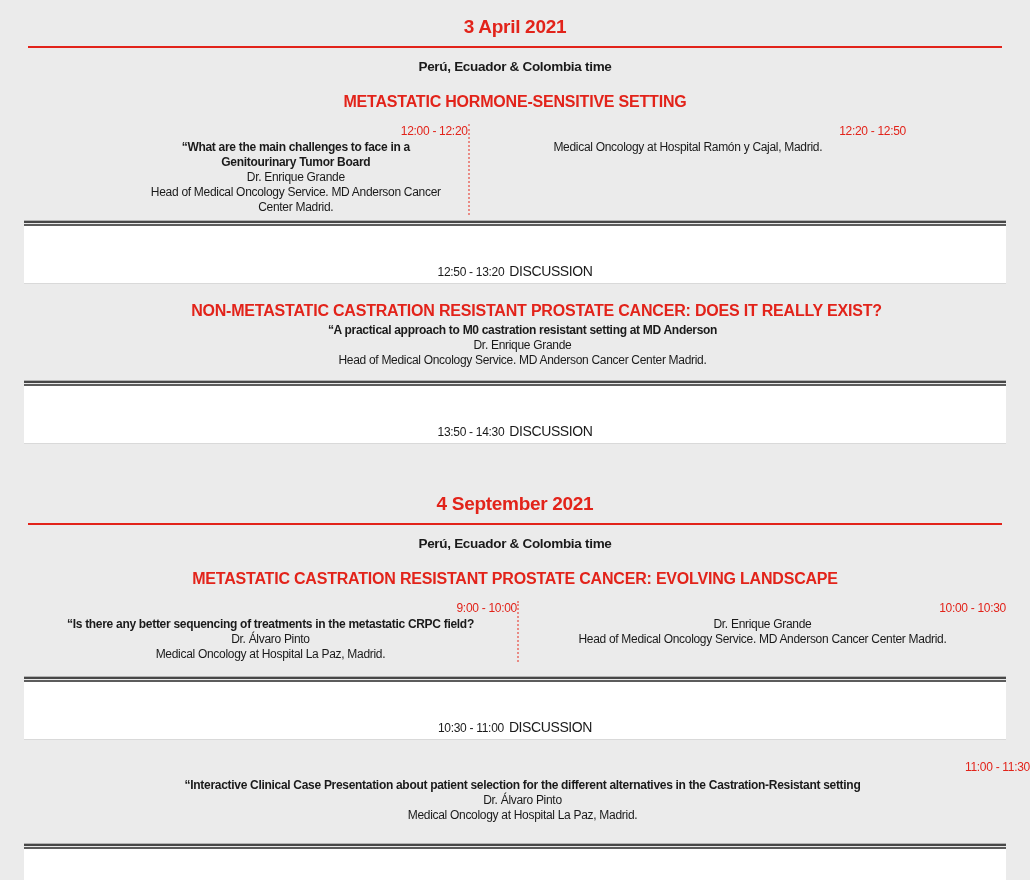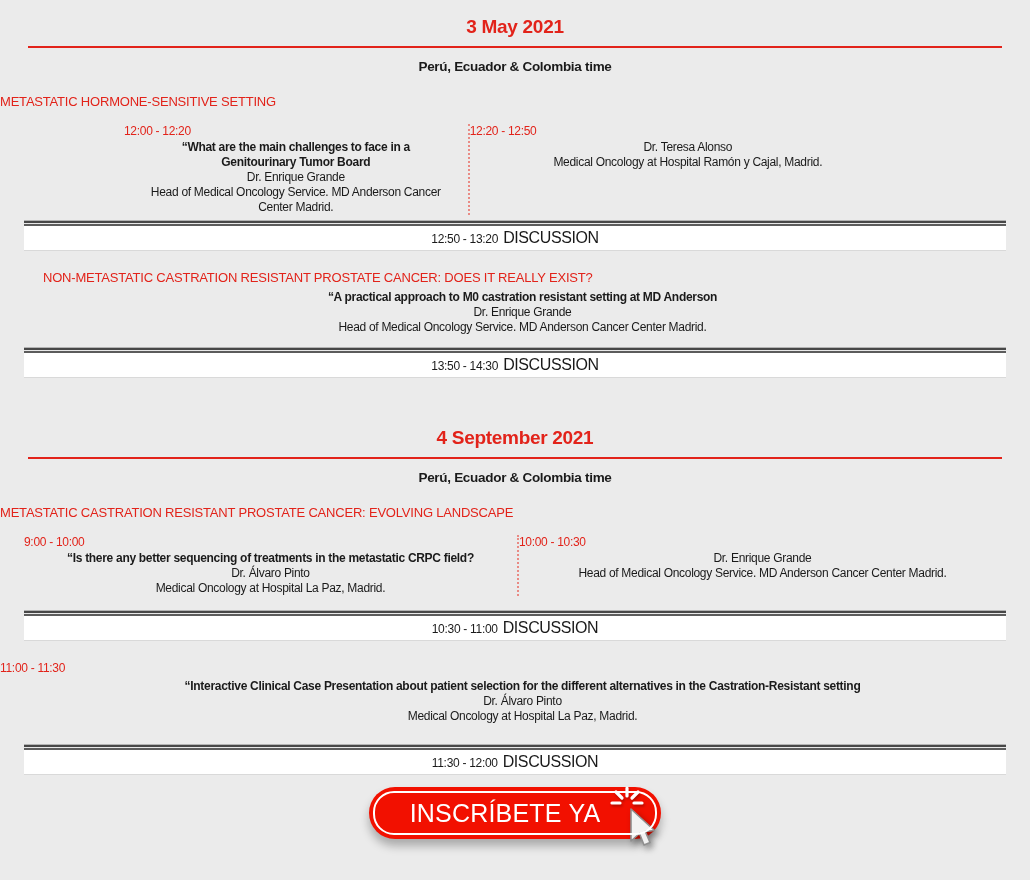--- a/index.html
+++ b/index.html
@@ -10,40 +10,40 @@
   *{margin:0;padding:0;box-sizing:border-box;}
   html,body{background:var(--page-bg);}
   body{
     font-family:"Liberation Sans","DejaVu Sans",sans-serif;
     color:var(--text); letter-spacing:-0.3px;
   }
   .page{width:1030px;height:880px;overflow:hidden;background:var(--page-bg);padding-top:16px;position:relative;}
   .date{font-size:19px;font-weight:bold;color:var(--accent-red);line-height:22px;text-align:center;}
   .red-rule{margin:8px 28px 0;border-top:2px solid var(--accent-red);height:0;}
   .tz{margin-top:11px;font-size:13.5px;font-weight:bold;line-height:16px;text-align:center;}
-  .session-heading{margin-top:19px;font-size:13px;font-weight:normal;color:var(--accent-red);line-height:16px;letter-spacing:-0.2px;}
+  .session-heading{margin-top:19px;font-size:16px;font-weight:bold;color:var(--accent-red);line-height:16px;text-align:center;letter-spacing:-0.2px;}
   .cols{display:flex;margin-top:14px;}
   .cols-day1{margin-left:124px;margin-right:124px;}
   .cols-day1 .col-left{width:44.2%;border-right:2px dotted #e98a84;}
   .cols-day1 .col-right{width:55.8%;}
   .cols-day2{margin-left:24px;margin-right:24px;}
   .cols-day2 .col-left{width:50.4%;border-right:2px dotted #e98a84;}
   .cols-day2 .col-right{width:49.6%;}
   .col{text-align:center;}
-  .time{font-size:12px;color:var(--accent-red);line-height:14px;margin-bottom:2px;text-align:left;}
+  .time{font-size:12px;color:var(--accent-red);line-height:14px;margin-bottom:2px;text-align:right;}
   .talk{font-size:12px;line-height:15px;margin:0 auto;text-align:center;}
   .talk .title{font-weight:bold;}
   .talk .speaker{}
   .w290{max-width:290px;} .w400{max-width:400px;}
   .discussion{margin:5px 24px 0;}
   .disc-rule{height:6px;background:linear-gradient(to bottom,#b3b3b3 0 1px,#474747 1px 3px,#e8e8e8 3px 4px,#5c5c5c 4px 6px);}
-  .disc-bar{background:var(--bar-bg);border-bottom:1px solid #d9d9d9;padding:4px 0 3px;
+  .disc-bar{background:var(--bar-bg);border-bottom:1px solid #d9d9d9;padding:18px 0 3px;
     display:flex;justify-content:center;align-items:baseline;gap:5px;}
   .disc-bar .d-time{font-size:12px;line-height:15px;}
-  .disc-bar .d-label{font-size:16px;line-height:15px;letter-spacing:-0.4px;}
+  .disc-bar .d-label{font-size:14px;line-height:15px;letter-spacing:-0.4px;margin-top:20px;}
   .mt19{margin-top:19px;padding-left:43px;} .mt14{margin-top:14px;} .mt12{margin-top:12px;}
   .mt20{margin-top:20px;} .mt4{margin-top:4px;margin-left:15px;} .mt49{margin-top:49px;}
   .cta-row{margin-top:12px;display:flex;justify-content:center;}
   .cta{
     position:relative;width:292px;height:52px;border:none;cursor:pointer;
     background:var(--button-red);border-radius:26px;
     box-shadow:0 7px 10px rgba(0,0,0,0.28);
   }
   .cta::after{content:"";position:absolute;inset:4px;border:2px solid #fff;border-radius:21px;pointer-events:none;}
   .cta .cta-label{
@@ -52,39 +52,38 @@
     position:relative;left:-10px;
   }
   .cta .cursor{position:absolute;left:232px;top:-4px;width:80px;height:80px;pointer-events:none;}
 </style>
 </head>
 <body>
 
 <div class="page">
 
   <section>
-    <h1 class="date">3 May 2021</h1>
+    <h1 class="date">3 April 2021</h1>
     <div class="red-rule"></div>
     <div class="tz">Perú, Ecuador &amp; Colombia time</div>
 
     <h2 class="session-heading">METASTATIC HORMONE-SENSITIVE SETTING</h2>
 
     <div class="cols cols-day1">
       <div class="col col-left">
         <div class="time">12:00 - 12:20</div>
         <div class="talk w290">
           <div class="title">“What are the main challenges to face in a Genitourinary Tumor Board</div>
           <div class="speaker">Dr. Enrique Grande</div>
           <div class="affil">Head of Medical Oncology Service. MD Anderson Cancer Center Madrid.</div>
         </div>
       </div>
       <div class="col col-right">
         <div class="time">12:20 - 12:50</div>
         <div class="talk w400">
-          <div class="speaker">Dr. Teresa Alonso</div>
           <div class="affil">Medical Oncology at Hospital Ramón y Cajal, Madrid.</div>
         </div>
       </div>
     </div>
 
     <div class="discussion">
       <div class="disc-rule"></div>
       <div class="disc-bar">
         <span class="d-time">12:50 - 13:20</span>
         <span class="d-label">DISCUSSION</span>

